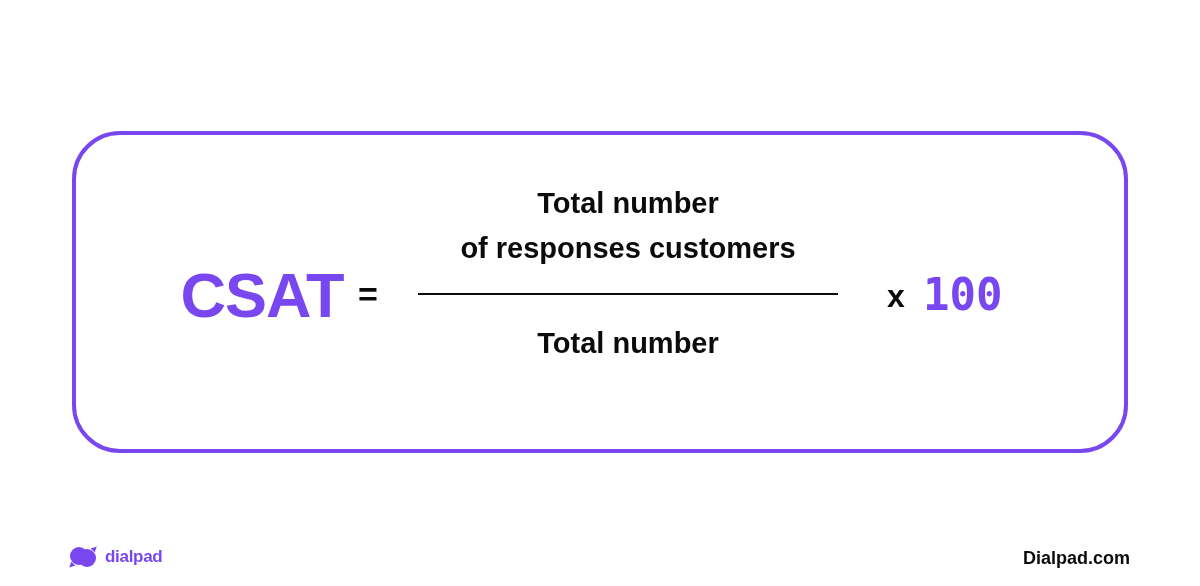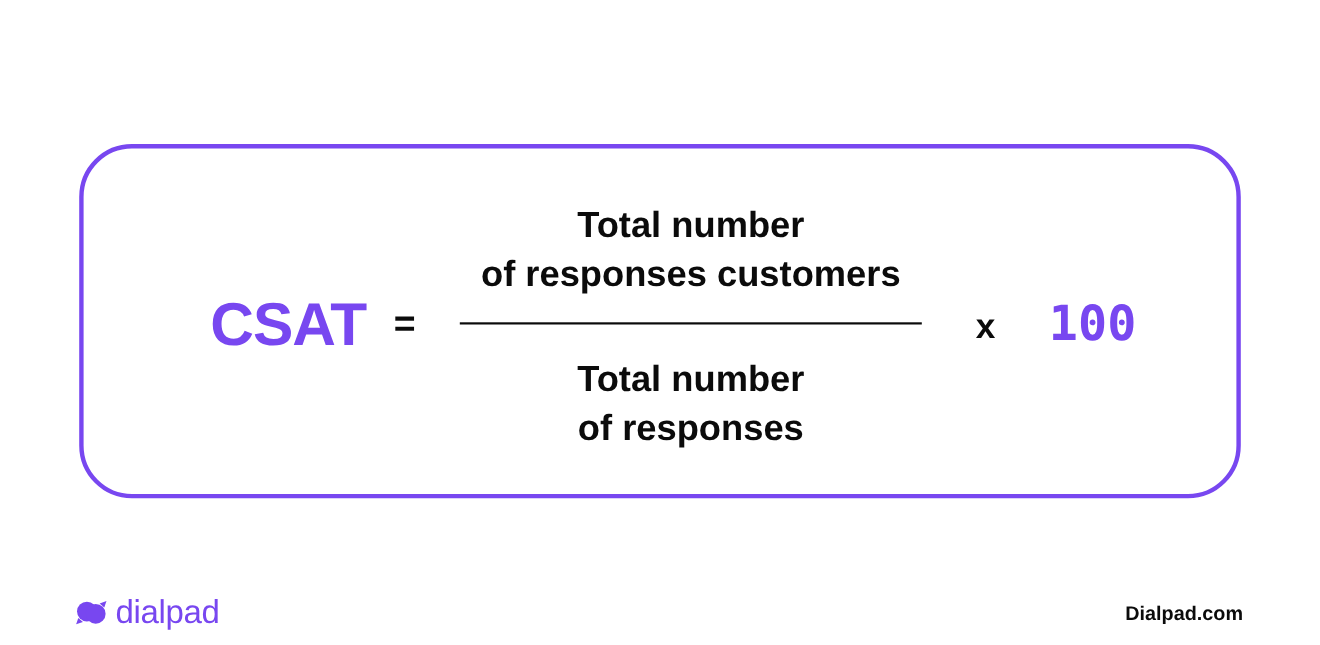--- a/index.html
+++ b/index.html
@@ -20,64 +20,64 @@
     width:1056px;height:322px;
     box-sizing:border-box;
     border:4px solid var(--purple);
     border-radius:48px;
     background:#ffffff;
   }
   .csat{
     position:absolute;left:96px;top:126px;
     width:180px;height:68px;line-height:68px;
     text-align:center;
-    font-size:55px;font-weight:700;letter-spacing:-1px;
+    font-size:63px;font-weight:700;letter-spacing:-1px;
     color:var(--purple);
   }
   .equals{
     position:absolute;left:272px;top:139px;
     width:40px;height:40px;line-height:40px;
     text-align:center;
     font-size:34px;font-weight:700;color:var(--ink);
   }
   .fraction{
     position:absolute;left:342px;top:46px;
     width:420px;
     text-align:center;
     color:var(--ink);
   }
   .fraction .line{
-    font-size:33px;font-weight:700;line-height:45px;
+    font-size:29px;font-weight:700;line-height:45px;
     white-space:nowrap;
   }
   .frac-bar{
     height:2px;background:var(--ink);
     margin:22px 0 26px 0;
     border:none;
   }
   .mult{
     position:absolute;left:800px;top:141px;
     width:40px;height:40px;line-height:40px;
     text-align:center;
     font-size:32px;font-weight:700;color:var(--ink);
   }
   .hundred{
     position:absolute;left:847px;top:135px;
     width:110px;height:50px;line-height:50px;
-    text-align:right;
+    text-align:left;
     font-family:"DejaVu Sans Mono",monospace;
     font-size:44px;font-weight:700;
     color:var(--purple);
   }
   .footer-left{
     position:absolute;left:68px;top:544px;
     display:flex;align-items:center;gap:7px;
   }
   .brand-word{
-    font-size:30px;font-weight:400;letter-spacing:-0.3px;
+    font-size:17px;font-weight:700;letter-spacing:-0.3px;
     color:var(--purple);
     line-height:26px;
   }
   .footer-right{
     position:absolute;right:70px;top:548px;
     font-size:18px;font-weight:700;color:var(--ink);text-align:center;
   }
 </style>
 </head>
 <body>
@@ -87,21 +87,20 @@
   <div class="equals">=</div>
 
   <div class="fraction">
     <div class="num">
       <div class="line">Total number</div>
       <div class="line">of responses customers</div>
     </div>
     <div class="frac-bar"></div>
     <div class="den">
       <div class="line">Total number</div>
-      <div class="line">of responses</div>
     </div>
   </div>
 
   <div class="mult">x</div>
   <div class="hundred">100</div>
 </div>
 
 <div class="footer-left">
   <span style="display:inline-flex;">
     <svg width="30" height="24" viewBox="0 0 30 24" xmlns="http://www.w3.org/2000/svg">

